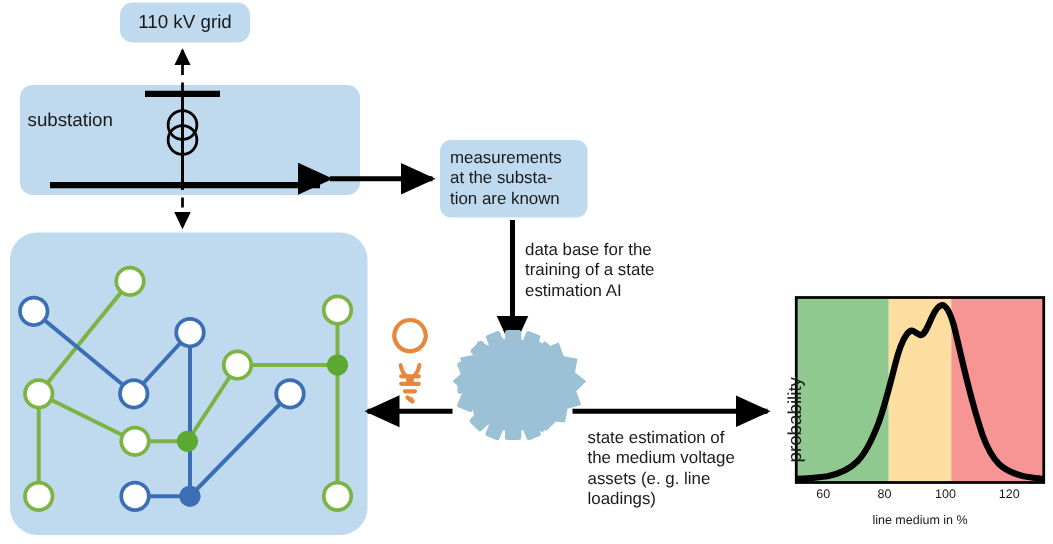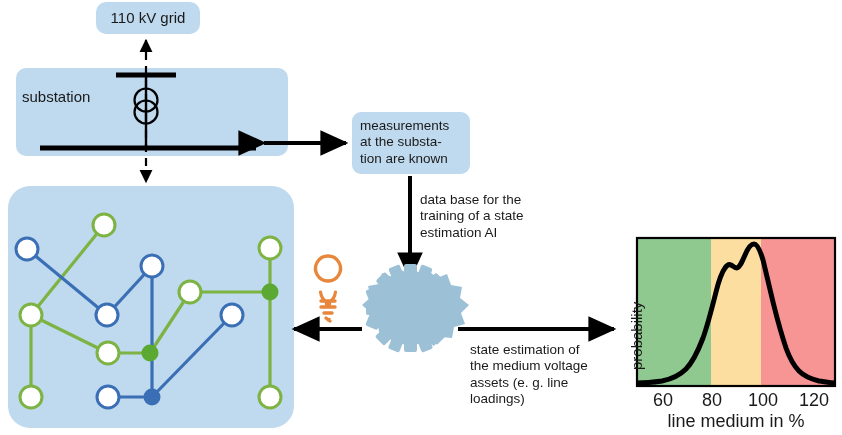--- a/index.html
+++ b/index.html
@@ -6,21 +6,21 @@
   body{width:842px;height:435px;position:relative;overflow:hidden;
        font-family:"Liberation Sans","DejaVu Sans",sans-serif;color:#1a1a1a;}
   .stage{position:absolute;left:0;top:0;width:842px;height:435px;text-decoration:underline;}
   svg.layer{position:absolute;left:0;top:0;width:842px;height:435px;overflow:visible;}
   .box{position:absolute;background:#bfd9ee;border-radius:10px;box-sizing:border-box;}
   .lbl{position:absolute;white-space:pre;line-height:1.22;}
   .t15{font-size:15px;text-align:right;}
   .t13{font-size:13.5px;}
   .gearlabel{position:absolute;font-size:27px;font-weight:bold;letter-spacing:0.5px;}
   .ylab{position:absolute;font-size:15px;transform:rotate(-90deg);transform-origin:left top;white-space:nowrap;}
-  .tick{position:absolute;font-size:18px;white-space:nowrap;}
+  .tick{position:absolute;font-size:10px;white-space:nowrap;}
 </style>
 </head>
 <body>
 
 <div class="stage">
 
   <div class="box" style="left:96px;top:2px;width:104px;height:32px;">
     <div class="lbl t15" style="left:0;top:7px;width:104px;text-align:center;">110 kV grid</div>
   </div>
 

